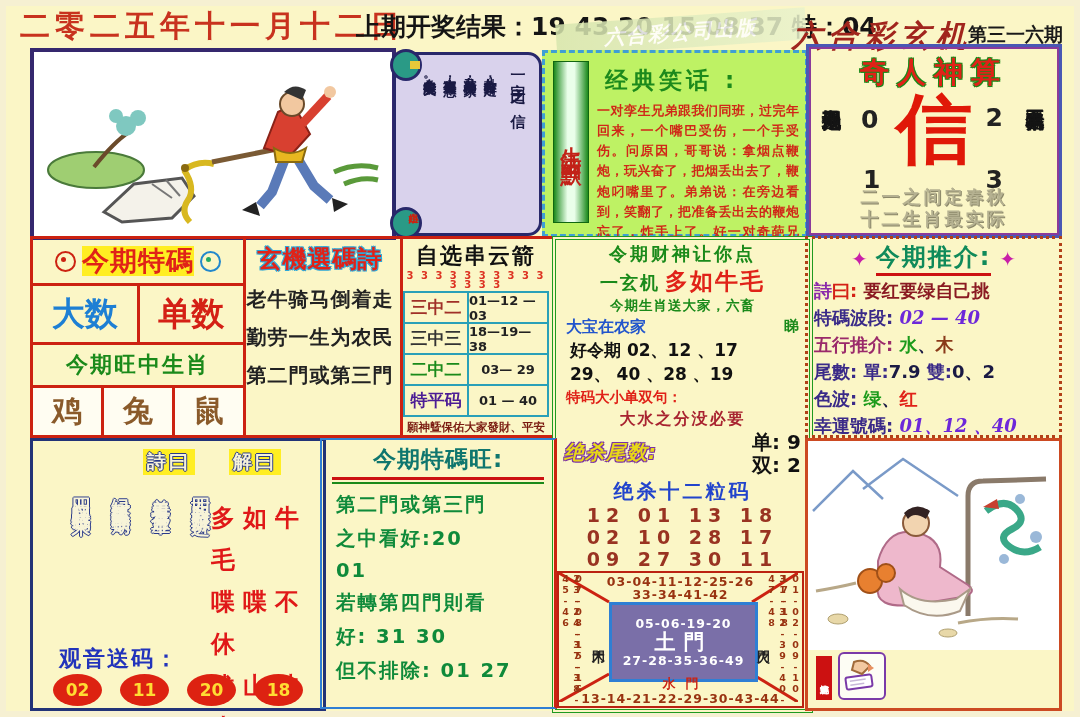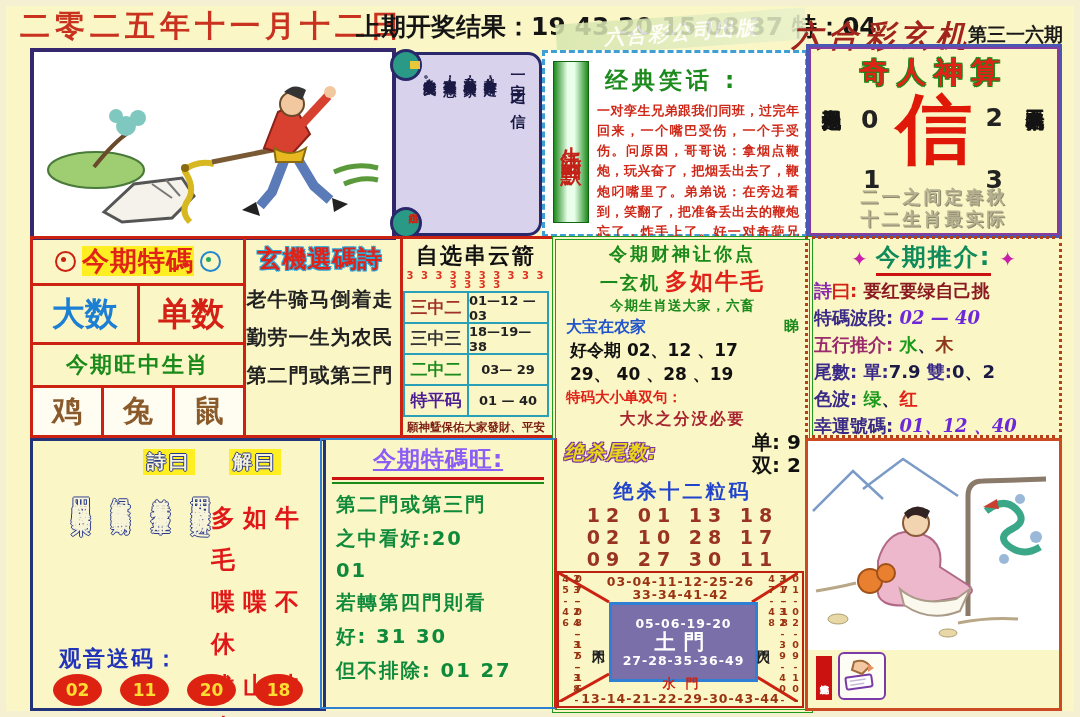--- a/index.html
+++ b/index.html
@@ -17,21 +17,21 @@
   .mast-issue{left:968px;top:22px;font-size:19px;font-weight:bold;color:#1a1a1a;}
   
   .cartoon-box{left:30px;top:48px;width:358px;height:184px;background:#ffffff;border:4px solid #35286e;}
   .scroll-box{left:393px;top:52px;width:143px;height:178px;background:#d9d2ec;border:3px solid #28286a;border-radius:14px;}
   .scroll-curl{width:26px;height:26px;border-radius:50%;background:#2a9a86;border:3px solid #28286a;}
   .scroll-sq{width:10px;height:8px;background:#e8c83a;}
   .scroll-text{right:10px;top:12px;height:150px;font-size:13px;font-weight:bold;color:#1a1a44;
                writing-mode:vertical-rl;line-height:1.55;letter-spacing:1px;}
   .scroll-title{font-size:15px;letter-spacing:4px;margin-left:6px;}
   .scroll-sig{left:10px;bottom:28px;writing-mode:vertical-rl;color:#cc2211;font-size:10px;font-weight:bold;}
-  .joke-box{left:542px;top:50px;width:260px;height:181px;background:#ffffff;border:3px dashed #3f9fd4;}
+  .joke-box{left:542px;top:50px;width:260px;height:181px;background:#bef264;border:3px dashed #3f9fd4;}
   .joke-banner{left:8px;top:8px;width:34px;height:160px;background:linear-gradient(90deg,#1c8a1c,#eaffea 40%,#eaffea 60%,#1c8a1c);
                border:1px solid #116611;display:flex;align-items:center;justify-content:center;}
   .joke-banner span{writing-mode:vertical-rl;color:#c22218;font-size:21px;font-weight:bold;letter-spacing:6px;}
   .joke-title{left:60px;top:12px;font-size:23px;font-weight:bold;color:#1c8a1c;letter-spacing:4px;}
   .joke-body{left:52px;top:48px;width:202px;font-size:13px;font-weight:bold;color:#d02818;line-height:1.55;text-align:justify;}
   .qiren-box{left:806px;top:44px;width:250px;height:188px;border:3px solid #4a58b4;box-shadow:inset 0 0 0 2px #8a3a9a;}
   .qiren-title{left:0;top:6px;width:100%;text-align:center;font-size:29px;font-weight:bold;color:#e02218;letter-spacing:8px;
                text-shadow:-1px -1px 0 #1a8a1a,1px -1px 0 #1a8a1a,-1px 1px 0 #1a8a1a,1px 1px 0 #1a8a1a;}
   .qiren-side{top:48px;font-size:19px;font-weight:bold;color:#141414;height:130px;line-height:1.18;}
   .qiren-num{font-size:25px;color:#222;font-weight:bold;}
@@ -121,21 +121,21 @@
   .shi-poem{position:absolute;left:28px;top:42px;height:178px;writing-mode:vertical-rl;
             font-size:19px;font-weight:bold;color:#f8f4d8;letter-spacing:3px;line-height:2.1;
             text-shadow:-1px 0 #2a3a8a,1px 0 #2a3a8a,0 -1px #2a3a8a,0 1px #2a3a8a;}
   .jie-lines{position:absolute;left:178px;top:56px;font-size:24px;font-weight:bold;color:#e01818;
              letter-spacing:8px;line-height:1.75;}
   .guanyin{position:absolute;left:26px;top:203px;font-size:22px;font-weight:bold;color:#2233bb;letter-spacing:2px;}
   .balls{position:absolute;left:20px;top:233px;width:250px;display:flex;gap:18px;}
   .ball{width:50px;height:32px;border-radius:50%;background:#dd2211;color:#ffdd33;font-size:17px;font-weight:bold;
         display:flex;align-items:center;justify-content:center;}
   .wang-box{left:320px;top:438px;width:232px;height:267px;border:2px solid #2f7fd4;border-right:3px solid #cc2211;}
-  .wang-title{text-align:center;font-size:23px;font-weight:bold;color:#8b5cf6;margin-top:4px;letter-spacing:1px;text-decoration:underline;}
+  .wang-title{text-align:center;font-size:23px;font-weight:bold;color:#0f766e;margin-top:4px;letter-spacing:1px;}
   .wang-hr1{height:3px;background:#cc1111;margin:2px 10px 0 10px;}
   .wang-hr2{height:2px;background:#1a8a1a;margin:2px 10px 0 10px;}
   .wang-line{padding-left:14px;font-size:19.5px;font-weight:bold;color:#0f8a3a;margin-top:7px;letter-spacing:2px;}
   .pic-box{left:805px;top:438px;width:251px;height:267px;border:3px solid #cc4a22;background:#fff;}
   .pic-strip{position:absolute;left:0;bottom:0;width:100%;height:58px;background:#fbf6c6;}
   .pic-tag{position:absolute;left:8px;bottom:8px;width:16px;height:44px;background:#cc1111;color:#fff;
            writing-mode:vertical-rl;font-size:9px;font-weight:bold;display:flex;align-items:center;justify-content:center;}
   .pic-icon{position:absolute;left:30px;bottom:8px;width:44px;height:44px;border:2px solid #7a3aa8;border-radius:6px;background:#fdfdf4;}
 </style>
 </head>

